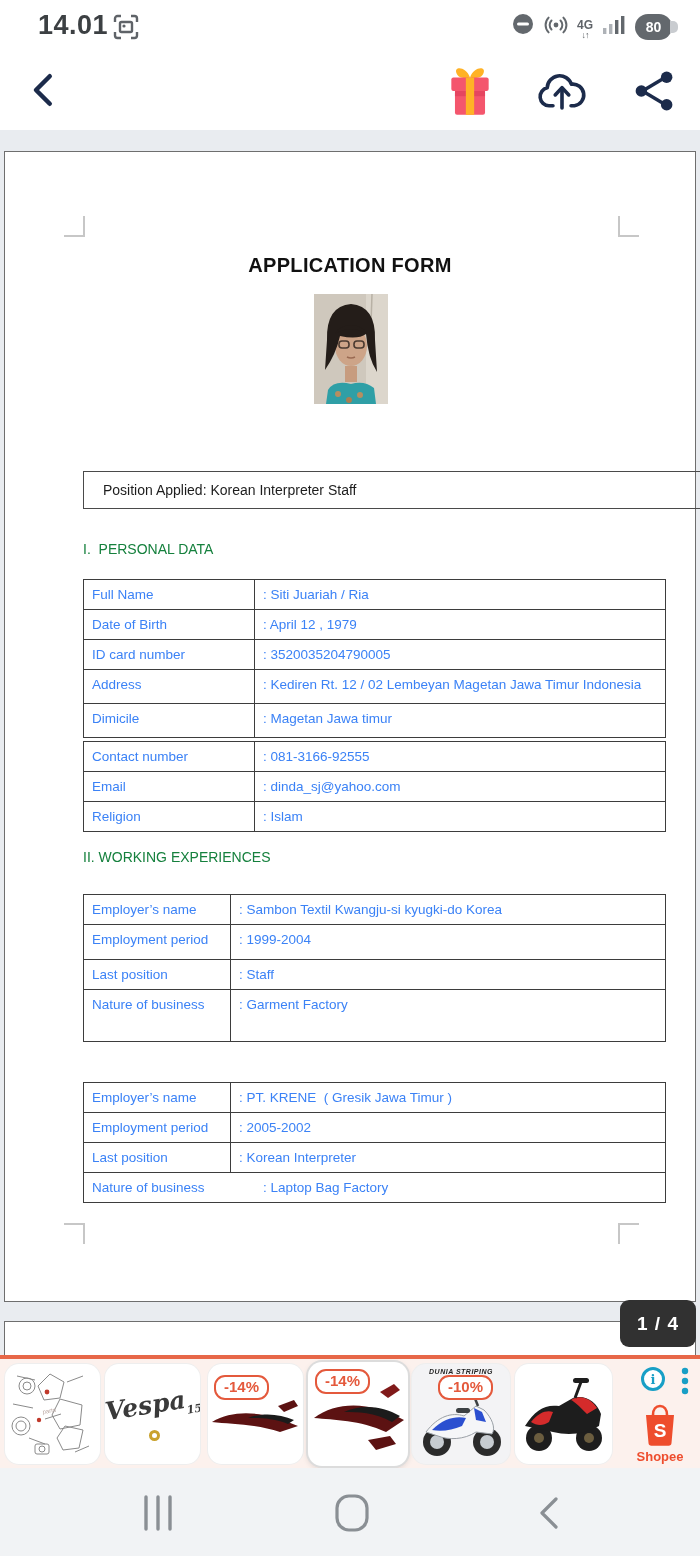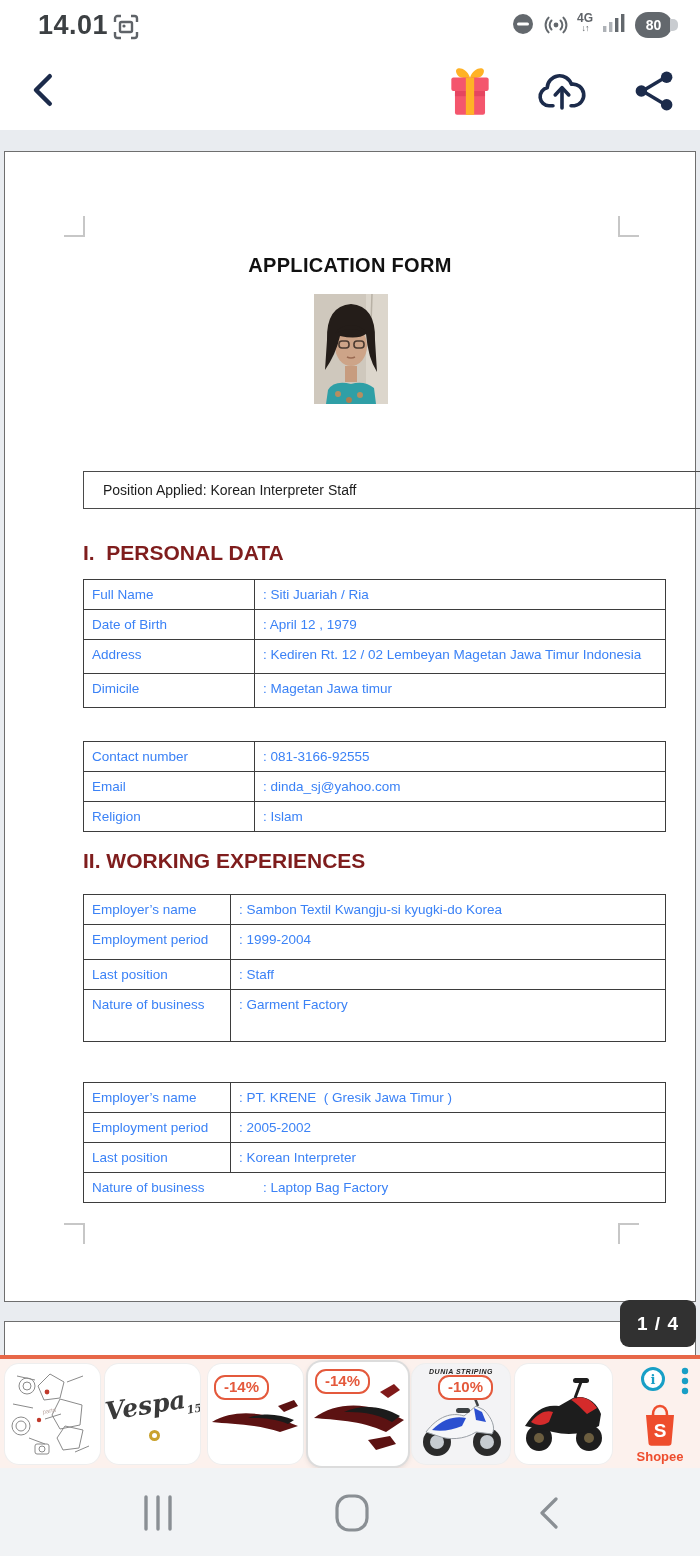--- a/index.html
+++ b/index.html
@@ -4,21 +4,21 @@
 <style>
   * { margin:0; padding:0; box-sizing:border-box; }
   html,body { width:700px; }
   body { font-family:"Liberation Sans", sans-serif; background:#fff; }
   #screen { position:relative; width:700px; height:1556px; background:#fff; overflow:hidden; }
 
   
   .status-bar { position:absolute; top:0; left:0; width:700px; height:52px; background:#fff; }
   .time { position:absolute; left:38px; top:10px; font-size:27px; font-weight:bold; color:#3c4043; letter-spacing:.5px; }
   .cap-icon { position:absolute; left:113px; top:14px; }
-  .sb-right { position:absolute; right:28px; top:12px; display:flex; align-items:flex-start; gap:9px; }
+  .sb-right { position:absolute; right:28px; top:12px; display:flex; align-items:flex-end; gap:9px; }
   .battery-pill { width:37px; height:26px; background:#63686d; border-radius:13px; color:#fff; font-size:14px; font-weight:bold; display:flex; align-items:center; justify-content:center; position:relative; }
   .battery-tip { position:absolute; right:-6px; top:7px; width:8px; height:12px; background:#c9ccd0; border-radius:0 5px 5px 0; }
   .data-icon { display:flex; flex-direction:column; align-items:center; line-height:1; color:#5f6368; }
   .data-icon .g4 { font-size:12px; font-weight:bold; }
   .data-icon .arrows { font-size:9px; letter-spacing:-1px; }
 
   
   .toolbar { position:absolute; top:52px; left:0; width:700px; height:78px; background:#fff; }
   .tb-back { position:absolute; left:26px; top:18px; width:44px; height:44px; cursor:pointer; }
   .tb-right { position:absolute; right:18px; top:10px; display:flex; align-items:center; gap:36px; }
@@ -34,21 +34,21 @@
   .mark-tl { border-right:2px solid #c7c7c7; border-bottom:2px solid #c7c7c7; left:59px; top:64px; }
   .mark-tr { border-left:2px solid #c7c7c7; border-bottom:2px solid #c7c7c7; left:613px; top:64px; }
   .mark-bl { border-right:2px solid #c7c7c7; border-top:2px solid #c7c7c7; left:59px; top:1071px; }
   .mark-br { border-left:2px solid #c7c7c7; border-top:2px solid #c7c7c7; left:613px; top:1071px; }
 
   .doc-title { position:absolute; top:102px; left:0; width:100%; text-align:center; font-size:20px; font-weight:bold; color:#111; letter-spacing:.3px; }
   .photo { position:absolute; left:309px; top:142px; width:74px; height:110px; }
 
   .position-box { position:absolute; left:78px; top:319px; width:630px; height:38px; border:1px solid #4a4a4a; display:flex; align-items:center; padding-left:19px; font-size:14px; color:#1d1d1d; }
 
-  .sec-heading { position:absolute; left:78px; font-size:21px; font-weight:bold; color:#7f1d1d; white-space:pre; }
+  .sec-heading { position:absolute; left:78px; font-size:14px; font-weight:normal; color:#15803d; white-space:pre; }
   .h-personal { top:389px; }
   .h-work { top:697px; }
 
   table.doc-table { position:absolute; left:78px; border-collapse:collapse; table-layout:fixed; width:583px; }
   table.doc-table td { border:1px solid #3d3d3d; font-size:13.5px; color:#3b82f6; padding:4px 8px; vertical-align:top; padding-top:7px; white-space:pre-wrap; overflow:hidden; }
   .pt-a { top:427px; } .pt-b { top:589px; }
   .wt-1 { top:742px; } .wt-2 { top:930px; }
   .pt-a td:first-child, .pt-b td:first-child { width:171px; }
   .wt-1 td:first-child, .wt-2 td:first-child { width:147px; }
   .flat-row td { padding-top:7px; }
@@ -212,20 +212,24 @@
 
       <table class="doc-table pt-a">
         <tbody>
             <tr style="height:30px">
               <td>Full Name</td>
               <td>: Siti Juariah / Ria</td>
             </tr>
         <tr style="height:30px">
               <td>Date of Birth</td>
               <td>: April 12 , 1979</td>
+            </tr>
+        <tr style="height:30px">
+              <td>ID card number</td>
+              <td>: 3520035204790005</td>
             </tr>
         <tr style="height:34px">
               <td>Address</td>
               <td>: Kediren Rt. 12 / 02 Lembeyan Magetan Jawa Timur Indonesia</td>
             </tr>
         <tr style="height:34px">
               <td>Dimicile</td>
               <td>: Magetan Jawa timur</td>
             </tr>
       </tbody>

